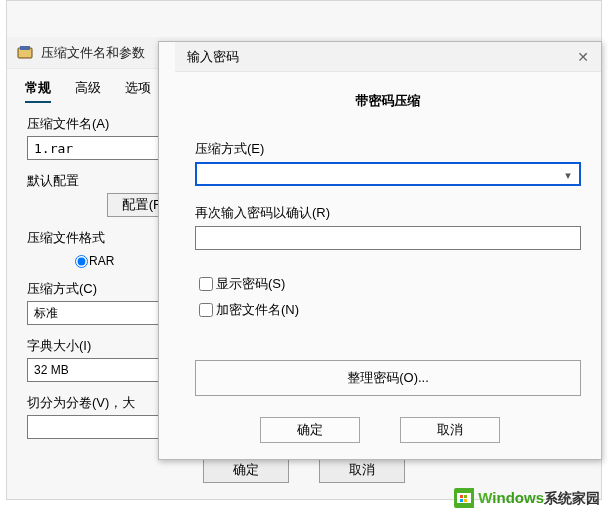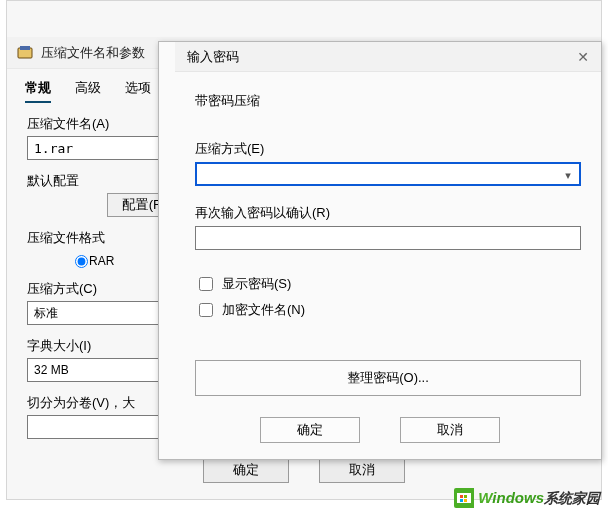--- a/index.html
+++ b/index.html
@@ -116,39 +116,39 @@
     height: 30px;
     display: flex;
     align-items: center;
     padding: 0 12px;
     border-bottom: 1px solid #e6e6e6;
     background: #f2f2f2;
   }
   .pwd-dialog .dlg-title span.t { flex: 1; font-size: 13px; }
   .pwd-dialog .dlg-title .close { color: #666; font-size: 14px; }
   .dlg-body { padding: 14px 20px 10px 20px; }
-  .dlg-caption { font-size: 13px; margin: 6px 0 30px 0; }
+  .dlg-caption { text-align: center; font-size: 13px; margin: 6px 0 30px 0; font-weight: bold; }
   .pwd-label { font-size: 13px; margin-bottom: 4px; }
   .pwd-input {
     width: 100%;
     height: 24px;
     border: 1px solid #7a7a7a;
     background: #fff;
     position: relative;
   }
   .pwd-input.focused { border: 2px solid #0a59d6; }
   .pwd-input .chev {
     position: absolute;
     right: 2px; top: 2px;
     width: 18px; height: 18px;
     display: flex; align-items: center; justify-content: center;
     color: #555;
     font-size: 11px;
   }
-  .dlg-check { display: flex; align-items: center; gap: 6px; margin: 6px 0; font-size: 13px; }
+  .dlg-check { display: flex; align-items: center; margin: 6px 0; font-size: 13px; }
   .dlg-check input { width: 14px; height: 14px; }
   .org-btn {
     display: block;
     width: 100%;
     margin: 40px auto 0 auto;
     height: 36px;
     border: 1px solid #a0a0a0;
     background: #fbfbfb;
     font-size: 13px;
   }
@@ -172,21 +172,20 @@
     justify-content: center;
   }
   .watermark {
     position: absolute;
     right: 8px;
     bottom: 0px;
     display: flex;
     align-items: center;
     gap: 4px;
     pointer-events: none;
-    font-style: italic;
   }
   .watermark .flag {
     width: 20px; height: 20px; background: #4caf26; border-radius: 2px 0 0 2px;
     display: flex; align-items: center; justify-content: center;
   }
   .watermark .txt1 { color: #3a9e1a; font-weight: bold; font-size: 15px; }
 </style>
 </head>
 <body>
 

